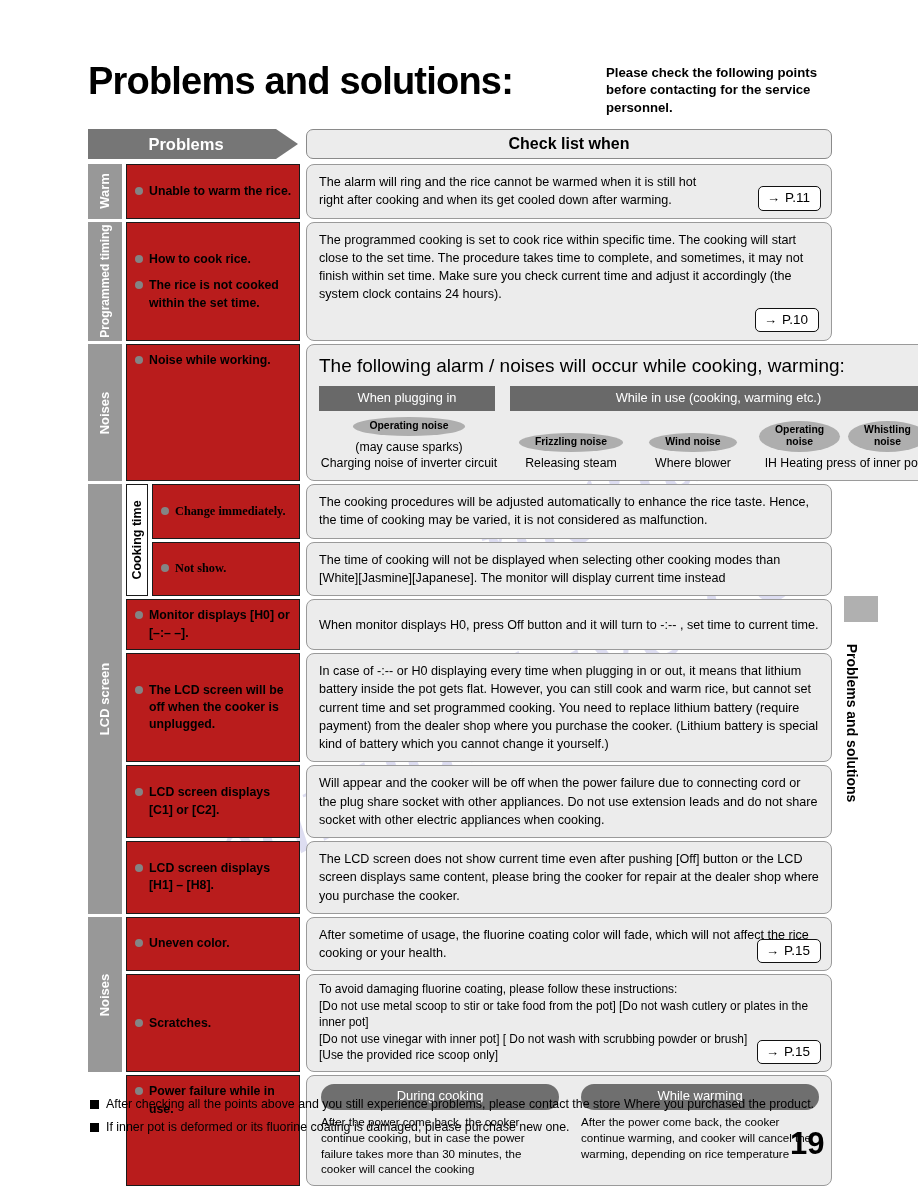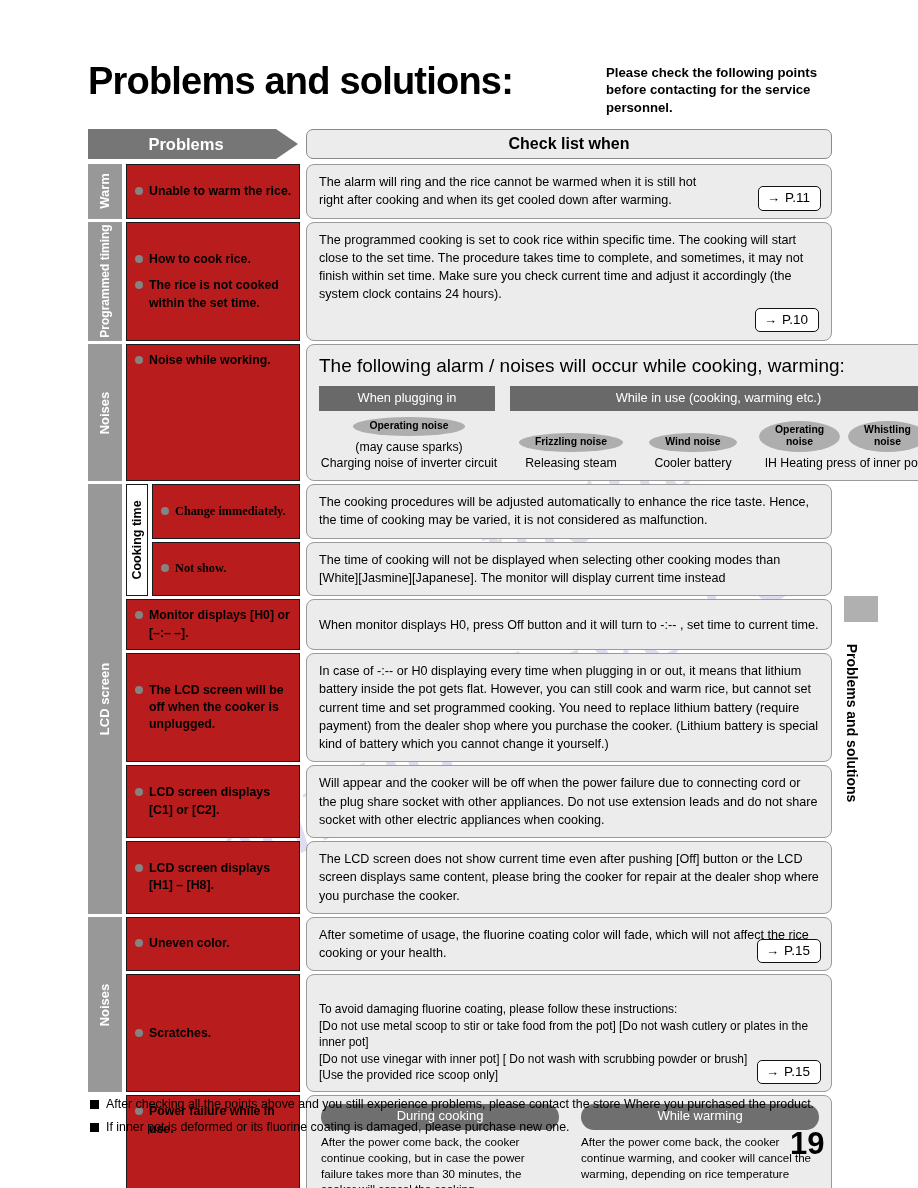--- a/index.html
+++ b/index.html
@@ -466,21 +466,21 @@
                 <div class="ell">Operating noise</div>
                 <div class="ncap" style="white-space:pre-line;">(may cause sparks)
 Charging noise of inverter circuit</div>
               </div>
               <div class="ncol c2">
                 <div class="ell">Frizzling noise</div>
                 <div class="ncap">Releasing steam</div>
               </div>
               <div class="ncol c3">
                 <div class="ell">Wind noise</div>
-                <div class="ncap">Cooler battery</div>
+                <div class="ncap">Where blower</div>
               </div>
               <div class="ncol c4">
                 <div class="ellipse-pair">
                   <div class="ell">Operating noise</div>
                   <div class="ell">Whistling noise</div>
                 </div>
                 <div class="ncap">IH Heating press of inner pot</div>
               </div>
             </div>
           </div>
@@ -596,21 +596,21 @@
           </div>
         </div>
         <div class="row" style="min-height:64px;">
           <div class="prob">
             <div class="prob-item">
               <span class="bullet"></span>
               <span>Scratches.</span>
             </div>
           </div>
           <div class="ans" style="justify-content:flex-start;padding-top:6px;font-size:11.9px;">
-            <p style="white-space:pre-line;line-height:1.38;margin-top:20px;">To avoid damaging fluorine coating, please follow these instructions:
+            <p style="white-space:pre-line;line-height:1.38;">To avoid damaging fluorine coating, please follow these instructions:
 [Do not use metal scoop to stir or take food from the pot] [Do not wash cutlery or plates in the inner pot]
 [Do not use vinegar with inner pot] [ Do not wash with scrubbing powder or brush]
 [Use the provided rice scoop only]</p>
             <div class="pref ref-inline">
               <span class="arrow">→</span>
               <span>P.15</span>
             </div>
           </div>
         </div>
       </div>

